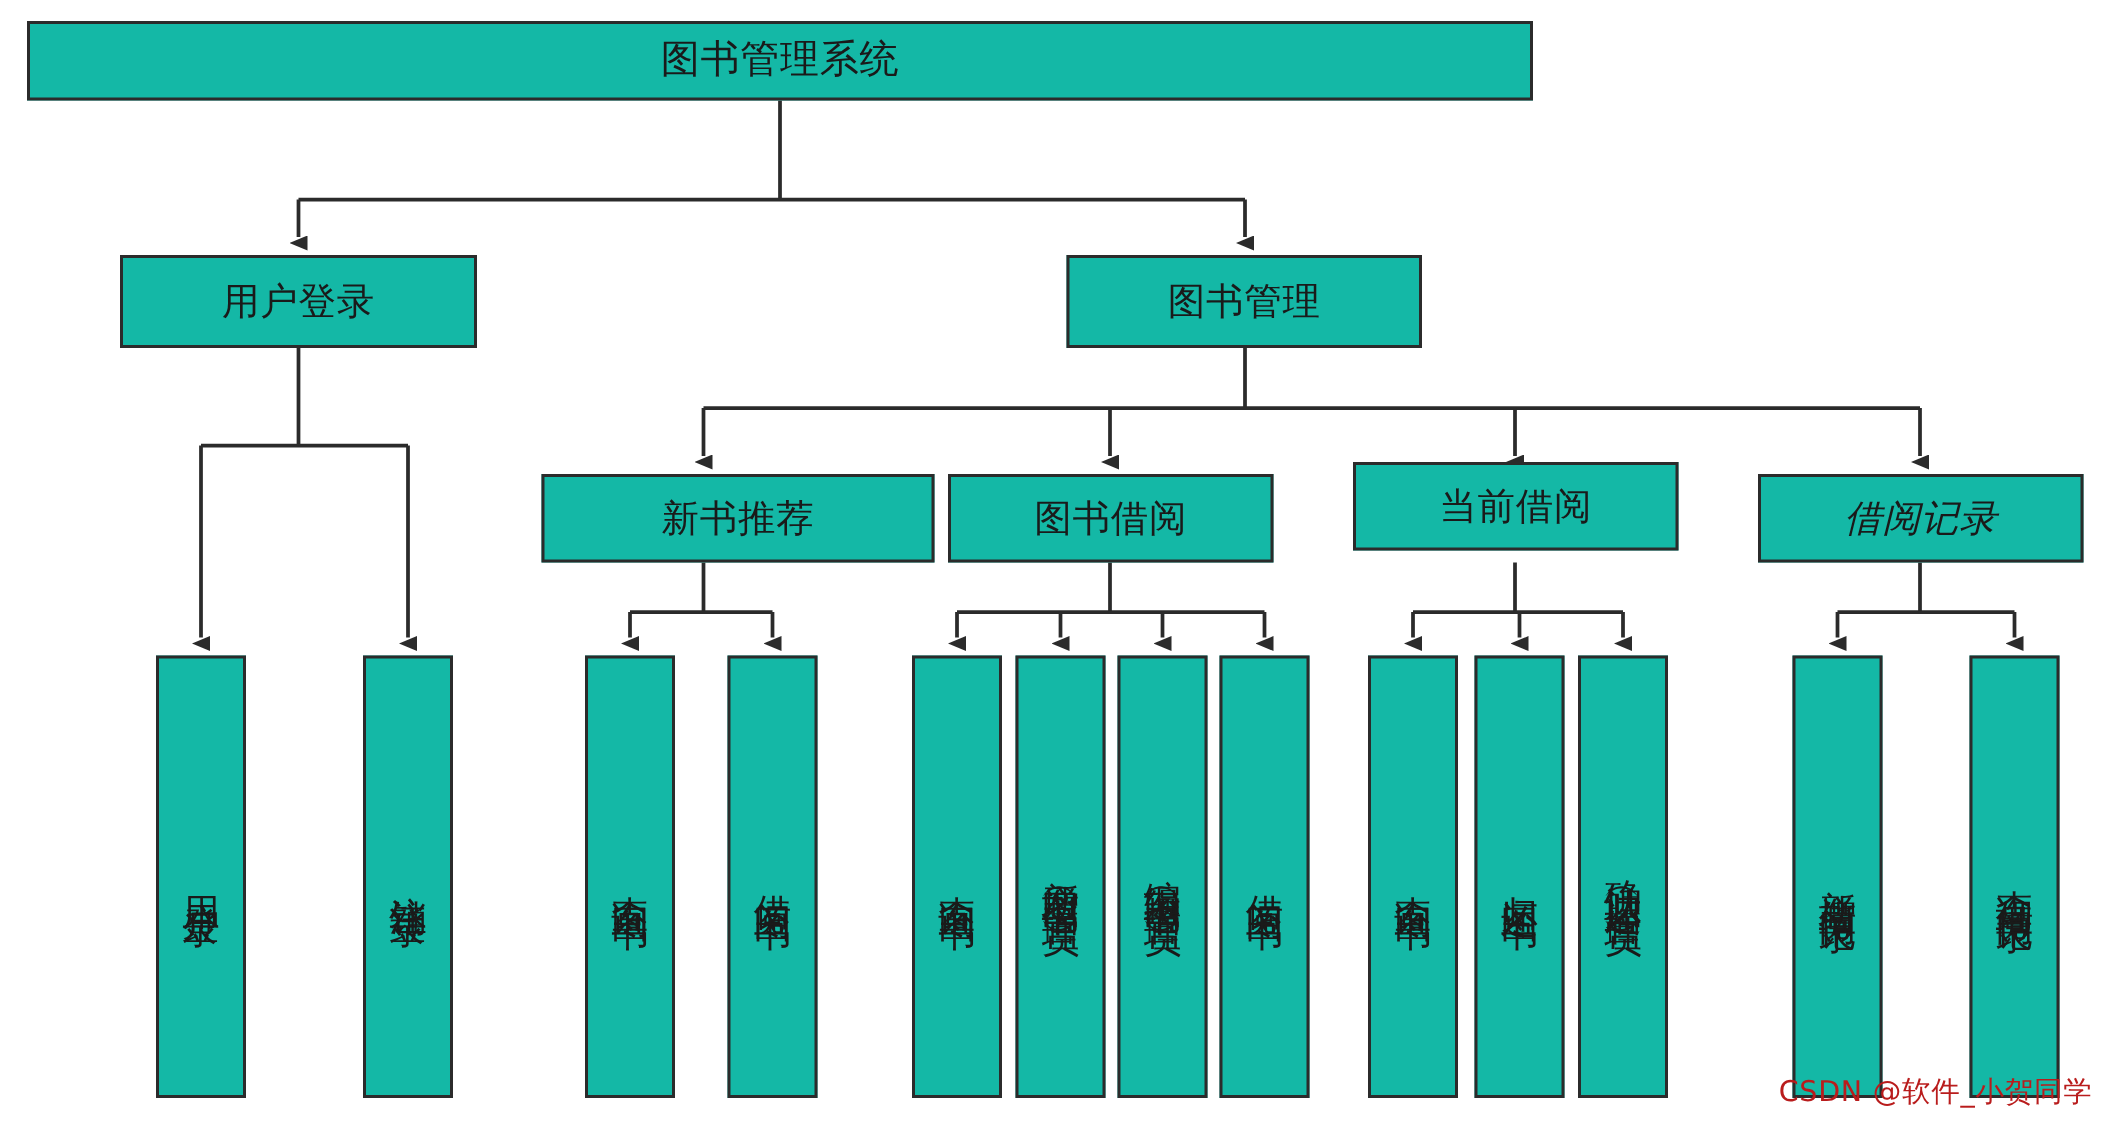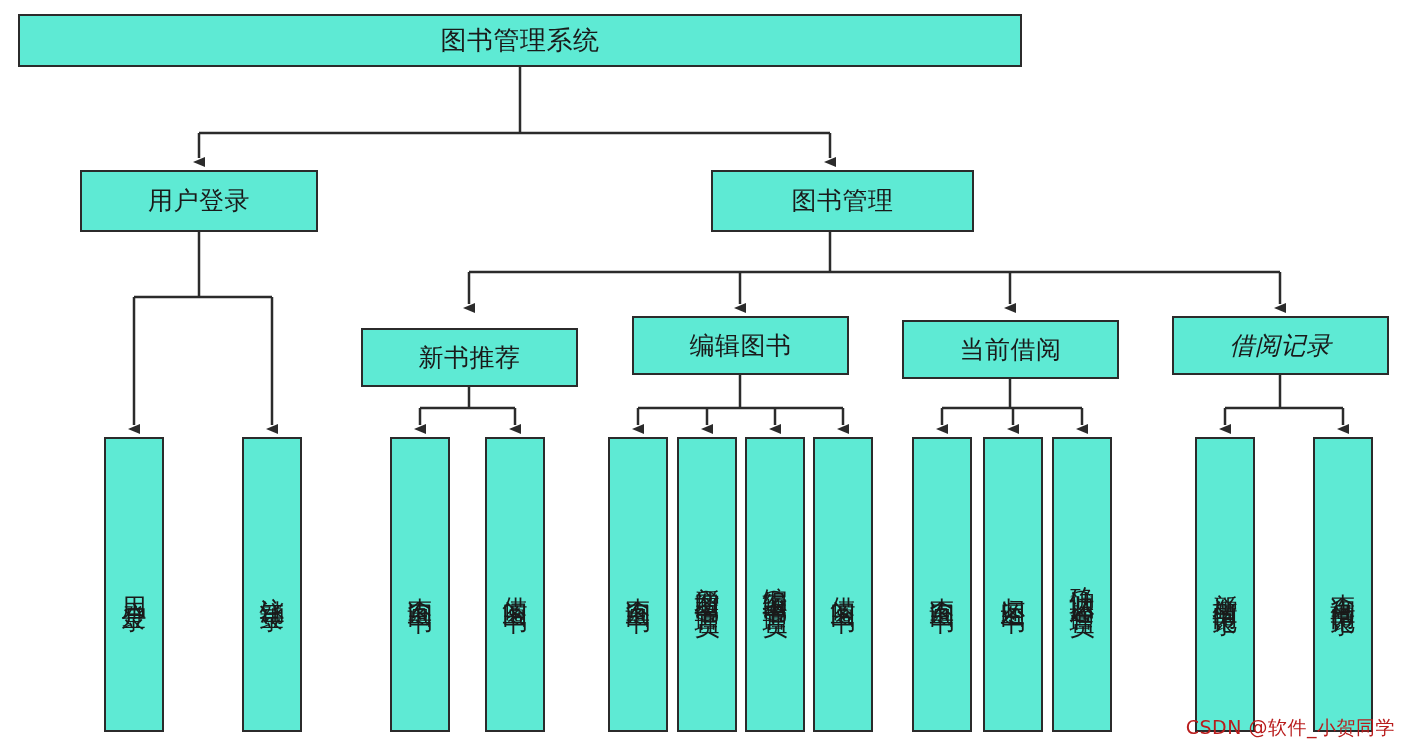--- a/index.html
+++ b/index.html
@@ -23,21 +23,21 @@
     left: 0;
     top: 0;
     width: 1405px;
     height: 747px;
     pointer-events: none;
   }
   .node {
     position: absolute;
     box-sizing: border-box;
     border: 2.5px solid #2b2b2b;
-    background: #5eead4;
+    background: #14b8a6;
     display: flex;
     align-items: center;
     justify-content: center;
     color: #1a1a1a;
   }
   .node-label {
     display: block;
     text-align: center;
     line-height: 1.12;
     letter-spacing: 0.5px;
@@ -129,31 +129,31 @@
     </g>
   </svg>
 
   <div class="node horiz root" style="left:18px; top:14px; width:1004px; height:53px;">
     <span class="node-label">图书管理系统</span>
   </div>
 
   <div class="node horiz" style="left:80px; top:170px; width:238px; height:62px;">
     <span class="node-label">用户登录</span>
   </div>
-  <div class="node horiz" style="left:711px; top:170px; width:263px; height:62px;">
+  <div class="node horiz" style="left:711px; top:170px; width:237px; height:62px;">
     <span class="node-label">图书管理</span>
   </div>
 
-  <div class="node horiz" style="left:361px; top:328px; width:217px; height:59px;">
+  <div class="node horiz" style="left:361px; top:316px; width:262px; height:59px;">
     <span class="node-label">新书推荐</span>
   </div>
   <div class="node horiz" style="left:632px; top:316px; width:217px; height:59px;">
-    <span class="node-label">编辑图书</span>
-  </div>
-  <div class="node horiz" style="left:902px; top:320px; width:217px; height:59px;">
+    <span class="node-label">图书借阅</span>
+  </div>
+  <div class="node horiz" style="left:902px; top:308px; width:217px; height:59px;">
     <span class="node-label">当前借阅</span>
   </div>
   <div class="node horiz" style="left:1172px; top:316px; width:217px; height:59px;font-style:italic;">
     <span class="node-label">借阅记录</span>
   </div>
 
   <div class="node vert" style="left:104px; top:437px; width:60px; height:295px;">
     <span class="node-label">用户登录</span>
   </div>
   <div class="node vert" style="left:242px; top:437px; width:60px; height:295px;">

